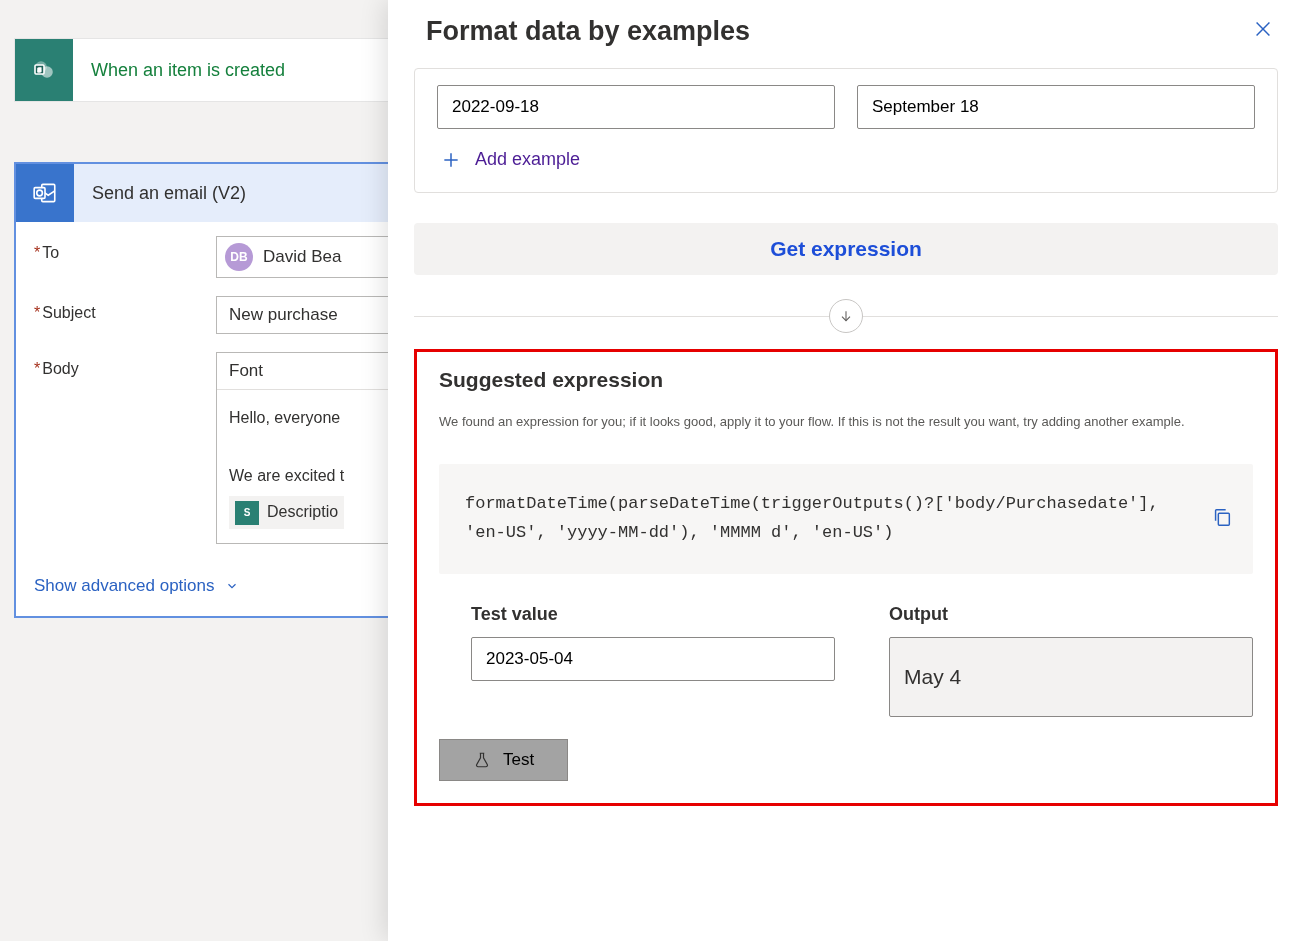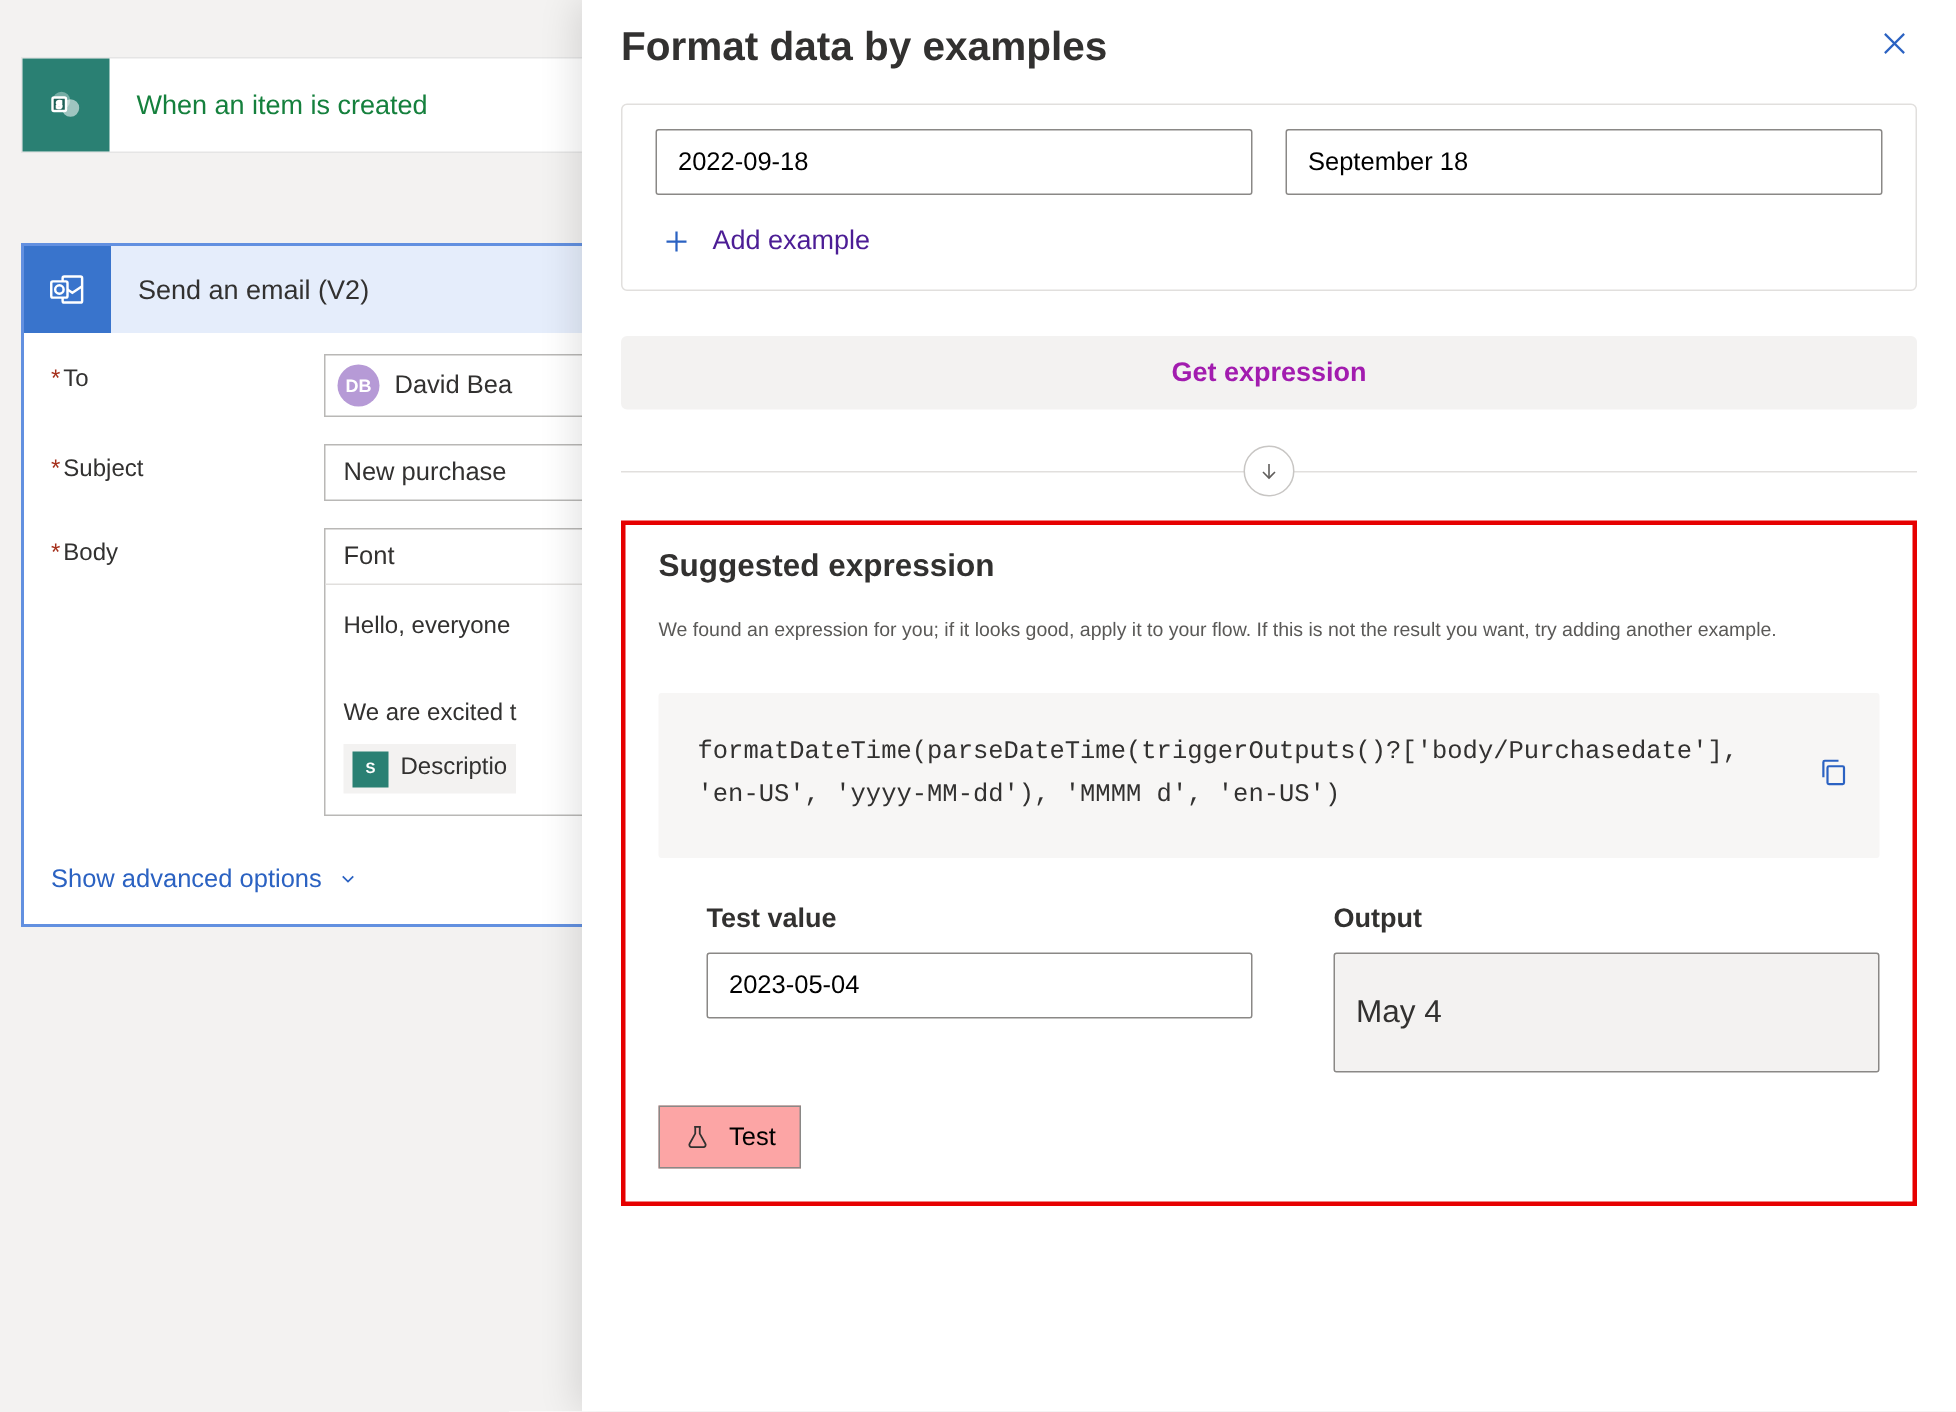--- a/index.html
+++ b/index.html
@@ -110,20 +110,21 @@
   .panel {
     position: absolute; top:0; right:0; bottom:0;
     width: 916px;
     background: #fff;
     box-shadow: -4px 0 24px rgba(0,0,0,0.12);
     display: flex; flex-direction: column;
   }
   .panel-header {
     display: flex; align-items: center;
     padding: 14px 26px 14px 26px;
+    margin-left: 12px;
   }
   .panel-title { font-size: 27px; font-weight: 700; flex:1; }
   .close-btn { color:#2b62c2; cursor:pointer; padding:4px;}
   .close-btn svg { width:22px; height:22px; stroke:#2b62c2; }
 
   .panel-scroll { flex:1; overflow:auto; padding: 0 26px 40px 26px; }
 
   .examples-card {
     border: 1px solid #e1dfdd; border-radius: 4px;
     padding: 16px 22px 22px 22px;
@@ -139,21 +140,21 @@
     display:flex; align-items:center; gap:14px;
     margin-top: 20px; margin-left: 4px;
     color:#4c1d95; font-size:18px; cursor:pointer;
   }
   .plus-icon { color:#2b62c2; width:20px; height:20px; }
 
   .get-expression {
     margin-top: 30px;
     background:#f3f2f1; border-radius:4px;
     text-align:center; padding: 14px 0;
-    font-size: 18px; font-weight:600; color:#a21caf;
+    font-size: 21px; font-weight:600; color:#1d4ed8;
   }
 
   .divider-row {
     position: relative; height: 46px; margin-top: 18px;
     display:flex; align-items:center; justify-content:center;
   }
   .divider-line { position:absolute; left:0; right:0; top:50%; height:1px; background:#e1dfdd; }
   .divider-circle {
     position:relative; width:34px; height:34px; border-radius:50%;
     border:1px solid #c8c6c4; background:#fff;
@@ -191,22 +192,22 @@
     padding:11px 14px; font-size:17px; background:#fff;
   }
   .test-output {
     width:100%; border:1px solid #8a8886; border-radius:2px;
     padding:27px 14px; font-size:21px; background:#f3f2f1;
   }
 
   .test-btn {
     margin-top: 22px;
     display:inline-flex; align-items:center; gap:12px;
-    border:1px solid #8a8886; background:#fca5a5;
-    padding: 10px 16px; font-size:17px; cursor:pointer;
+    border:1px solid #8a8886; background:#a3a3a3;
+    padding: 10px 33px; font-size:17px; cursor:pointer;
   }
   .test-btn svg { width:18px; height:18px; }
 </style>
 </head>
 <body>
 
 <div class="flow-canvas">
   <div class="trigger-card">
     <div class="trigger-icon">
       <svg viewBox="0 0 24 24" width="24" height="24" fill="none" stroke="#fff" stroke-width="1.6">

